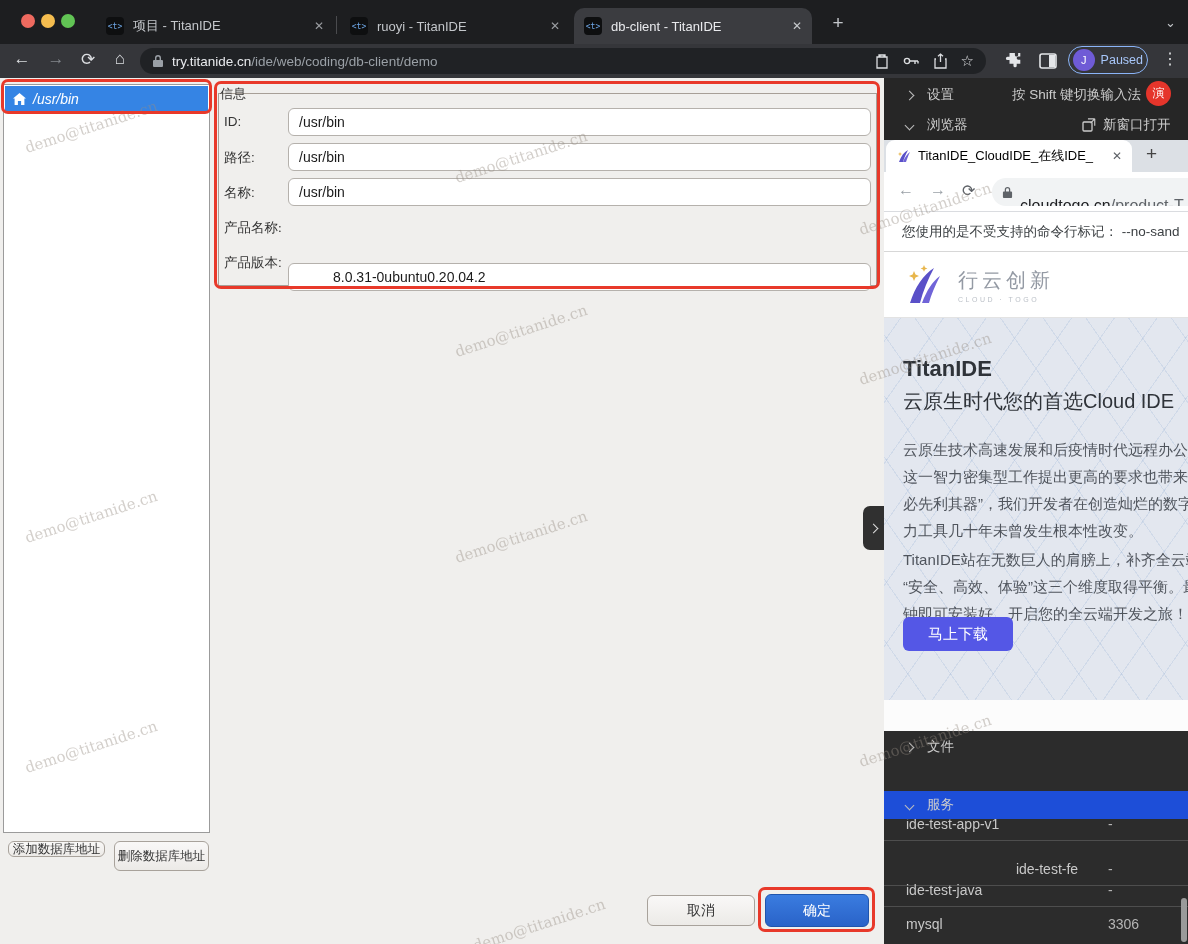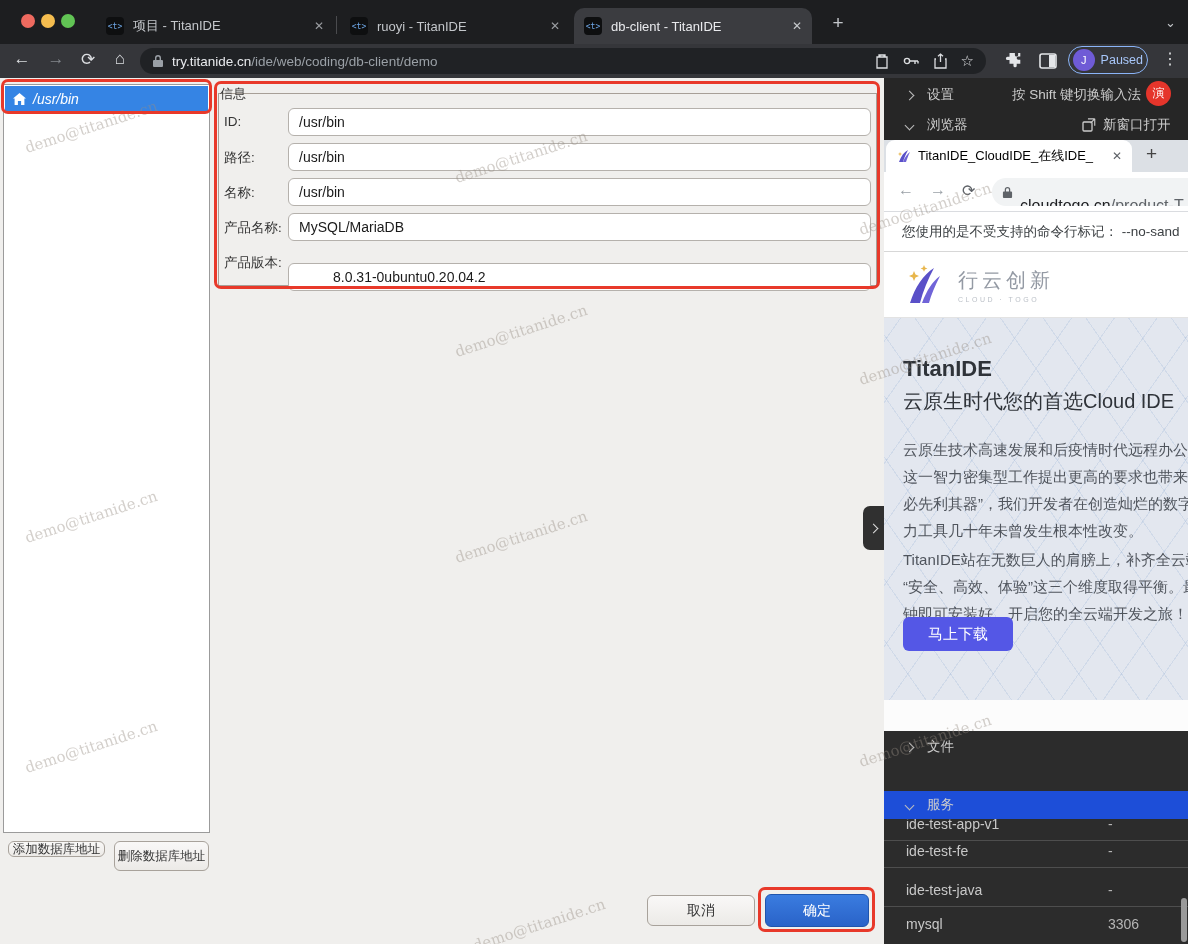--- a/index.html
+++ b/index.html
@@ -188,23 +188,20 @@
   <div class="f-input" style="top:143px;">
       <span>/usr/bin</span>
     </div>
 
   <div class="f-label" style="left:224px;top:184px;">名称:</div>
   <div class="f-input" style="top:178px;">
       <span>/usr/bin</span>
     </div>
 
   <div class="f-label" style="left:224px;top:219px;font-family:Liberation Serif, serif;">产品名称:</div>
-  <div class="f-input" style="top:213px;">
-      <span>MySQL/MariaDB</span>
-    </div>
 
   <div class="f-label" style="left:224px;top:254px;">产品版本:</div>
   <div class="f-input" style="top:263px;padding-left:44px;">
       <span>8.0.31-0ubuntu0.20.04.2</span>
     </div>
 
   <div class="grey-btn" style="left:8px;top:841px;width:97px;height:16px;font-size:12.5px;">
       <span>添加数据库地址</span>
     </div>
   <div class="grey-btn" style="left:114px;top:841px;width:95px;height:30px;font-size:12.5px;">
@@ -309,21 +306,21 @@
   <div class="tree-row" style="top:791px;background:#1d4ed8;">
     <span class="chev d" style="margin-left:22px;"></span>
     <span style="margin-left:14px;">服务</span>
   </div>
 
   <div class="svc-list">
     <div class="svc-row" style="top:-11px;">
       <span class="svc-name">ide-test-app-v1</span>
       <span class="svc-port">-</span>
     </div>
-    <div class="svc-row" style="top:16px;">
+    <div class="svc-row" style="top:34px;text-align:center;">
       <span class="svc-name">ide-test-fe</span>
       <span class="svc-port">-</span>
     </div>
     <div class="svc-row" style="top:55px;">
       <span class="svc-name">ide-test-java</span>
       <span class="svc-port">-</span>
     </div>
     <div class="svc-row last" style="top:88px;">
       <span class="svc-name">mysql</span>
       <span class="svc-port">3306</span>

